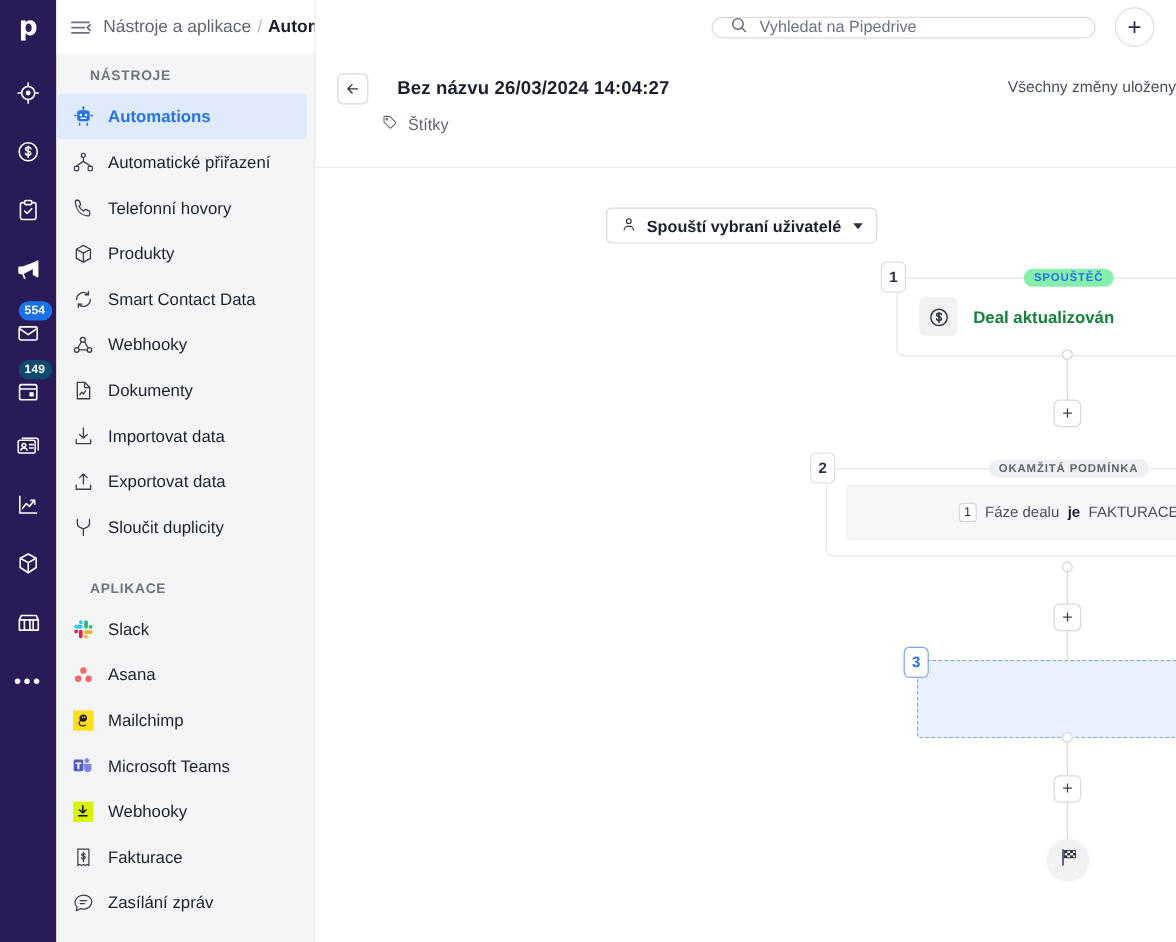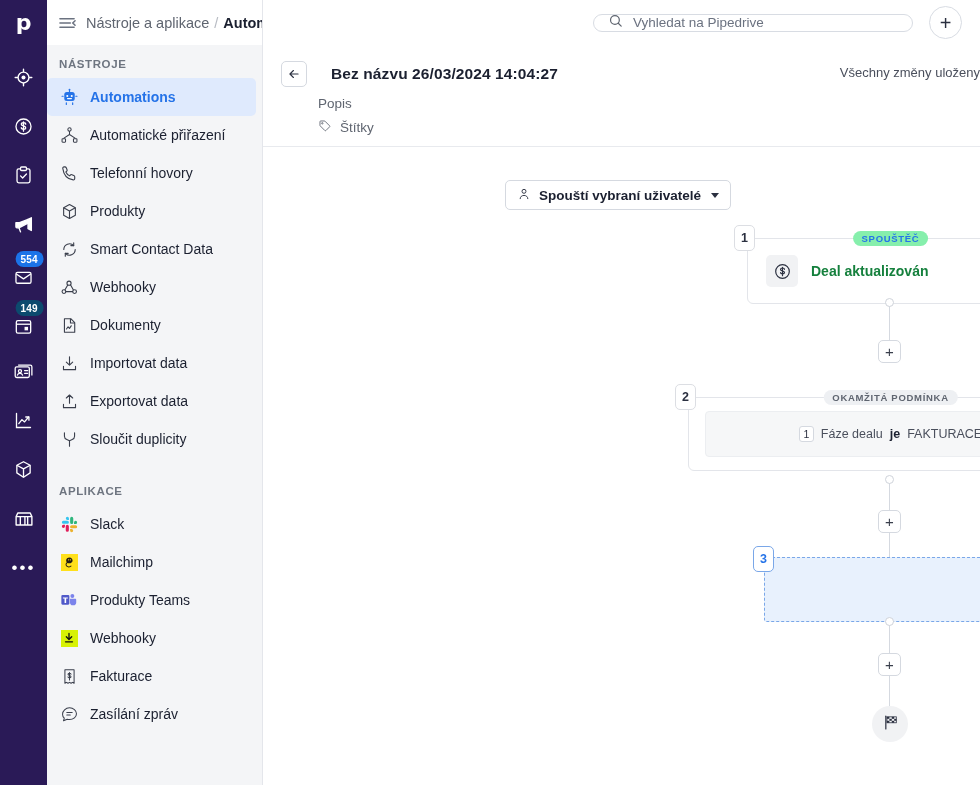--- a/index.html
+++ b/index.html
@@ -64,21 +64,21 @@
     background: #fff;
   }
   .hamb { cursor: pointer; display: flex; align-items: center; }
   .crumbs { font-size: 14.5px; color: #5f6570; white-space: nowrap; }
   .crumbs .sep { color: #b6bac2; margin: 0 5px; }
   .crumbs .cur { color: #1b2030; font-weight: bold; }
 
   .side-scroll { padding-top: 13px; }
   .side-head {
     font-size: 11.5px; font-weight: bold; color: #6e7580;
-    letter-spacing: .6px; padding: 0 0 8px 12px;
+    letter-spacing: .6px; padding: 0 0 8px 28px;
   }
   .side-head.second { padding-top: 27px; }
   .side-item {
     display: flex; align-items: center; gap: 11px;
     height: 38px; padding-left: 12px; margin-right: 6px;
     border-radius: 5px; cursor: pointer;
     color: #1b2030; font-size: 14px;
   }
   .side-item .ico { width: 20px; height: 20px; display: flex; align-items: center; justify-content: center; flex: 0 0 20px; }
   .side-item.active { background: #dfeafd; color: #1f6fe5; font-weight: bold; }
@@ -445,20 +445,30 @@
           <svg width="17" height="17" viewBox="0 0 24 24">
             <path d="M5.6 14.6a2.2 2.2 0 11-2.2-2.2h2.2v2.2zm1.1 0a2.2 2.2 0 014.4 0v5.5a2.2 2.2 0 11-4.4 0v-5.5z" fill="#e01e5a"></path>
             <path d="M9 5.5a2.2 2.2 0 112.2-2.2v2.2H9zm0 1.1a2.2 2.2 0 010 4.4H3.4a2.2 2.2 0 110-4.4H9z" fill="#36c5f0"></path>
             <path d="M18.4 9a2.2 2.2 0 112.2 2.2h-2.2V9zm-1.1 0a2.2 2.2 0 01-4.4 0V3.4a2.2 2.2 0 114.4 0V9z" fill="#2eb67d"></path>
             <path d="M15 18.4a2.2 2.2 0 11-2.2 2.2v-2.2H15zm0-1.1a2.2 2.2 0 010-4.4h5.6a2.2 2.2 0 110 4.4H15z" fill="#ecb22e"></path>
           </svg>
         </span>
         <span class="lbl">Slack</span>
       </div>
 
+      <div class="side-item">
+        <span class="ico">
+          <svg width="17" height="17" viewBox="0 0 24 24">
+            <circle cx="12" cy="6.6" r="3.8" fill="#f06a6a"></circle>
+            <circle cx="5.8" cy="16.4" r="3.8" fill="#f06a6a"></circle>
+            <circle cx="18.2" cy="16.4" r="3.8" fill="#f06a6a"></circle>
+          </svg>
+        </span>
+        <span class="lbl">Asana</span>
+      </div>
 
       <div class="side-item">
         <span class="ico">
           <span class="mc-ico">
             <svg width="13" height="13" viewBox="0 0 24 24" fill="#241c15">
               <path d="M12 2.6c-3.4 0-6.2 2.4-6.2 5.6 0 1.3.5 2.4 1.2 3.3-1.4 1.2-2.3 2.8-2.3 4.4 0 2.9 2.6 5.2 6 5.2 2.2 0 4.2-1 5.3-2.5l-1.4-1c-.8 1-2.2 1.7-3.8 1.7-2.4 0-4.3-1.5-4.3-3.4 0-1.2.7-2.3 1.8-3.1.9.5 2 .8 3.2.8 3.4 0 6.2-2.4 6.2-5.4S15.4 2.6 12 2.6zm-1.6 5.6a1.2 1.2 0 110-2.4 1.2 1.2 0 010 2.4zm3.4 0a1.2 1.2 0 110-2.4 1.2 1.2 0 010 2.4z"></path>
             </svg>
           </span>
         </span>
         <span class="lbl">Mailchimp</span>
@@ -466,21 +476,21 @@
 
       <div class="side-item">
         <span class="ico">
           <svg width="18" height="16" viewBox="0 0 24 22">
             <rect x="1.5" y="4" width="11" height="13.5" rx="1.6" fill="#5059c9"></rect>
             <path d="M3.6 7.4h6.8v1.7H8.1v6H5.9v-6H3.6z" fill="#fff"></path>
             <circle cx="16.6" cy="5.4" r="2.7" fill="#7b83eb"></circle>
             <path d="M13.4 9.2h7.2c.7 0 1.3.6 1.3 1.3v4.2c0 2-1.6 3.6-3.6 3.6h-1.4c-2 0-3.5-1.6-3.5-3.6V9.2z" fill="#7b83eb"></path>
           </svg>
         </span>
-        <span class="lbl">Produkty Teams</span>
+        <span class="lbl">Microsoft Teams</span>
       </div>
 
       <div class="side-item">
         <span class="ico">
           <span class="ds-ico">
             <svg width="12" height="12" viewBox="0 0 24 24" fill="none" stroke="#111" stroke-width="2.6" stroke-linecap="round" stroke-linejoin="round">
               <path d="M12 3v11M6.6 9.6L12 15l5.4-5.4M5 19.6h14"></path>
             </svg>
           </span>
         </span>
@@ -526,21 +536,20 @@
 
     <div class="doc-head">
       <div class="doc-title-row">
         <span class="backbtn">
           <svg width="14" height="14" viewBox="0 0 24 24" fill="none" stroke="#2b3040" stroke-width="1.9" stroke-linecap="round" stroke-linejoin="round">
             <path d="M19 12H5M11 6l-6 6 6 6"></path>
           </svg>
         </span>
         <span class="doc-title">Bez názvu 26/03/2024 14:04:27</span>
       </div>
-      <div class="doc-desc">Popis</div>
       <div class="doc-tags">
         <span>
           <svg width="14" height="14" viewBox="0 0 24 24" fill="none" stroke="#5f6570" stroke-width="1.5">
             <path d="M11 3.4H4.6c-.7 0-1.2.5-1.2 1.2V11c0 .3.1.6.4.8l8 8c.5.5 1.2.5 1.7 0l6.4-6.4c.5-.5.5-1.2 0-1.7l-8-8c-.2-.2-.5-.3-.9-.3z" stroke-linejoin="round"></path>
             <circle cx="7.4" cy="7.4" r="1.2"></circle>
           </svg>
         </span>
         <span>Štítky</span>
       </div>
       <div class="saved">Všechny změny uloženy</div>

